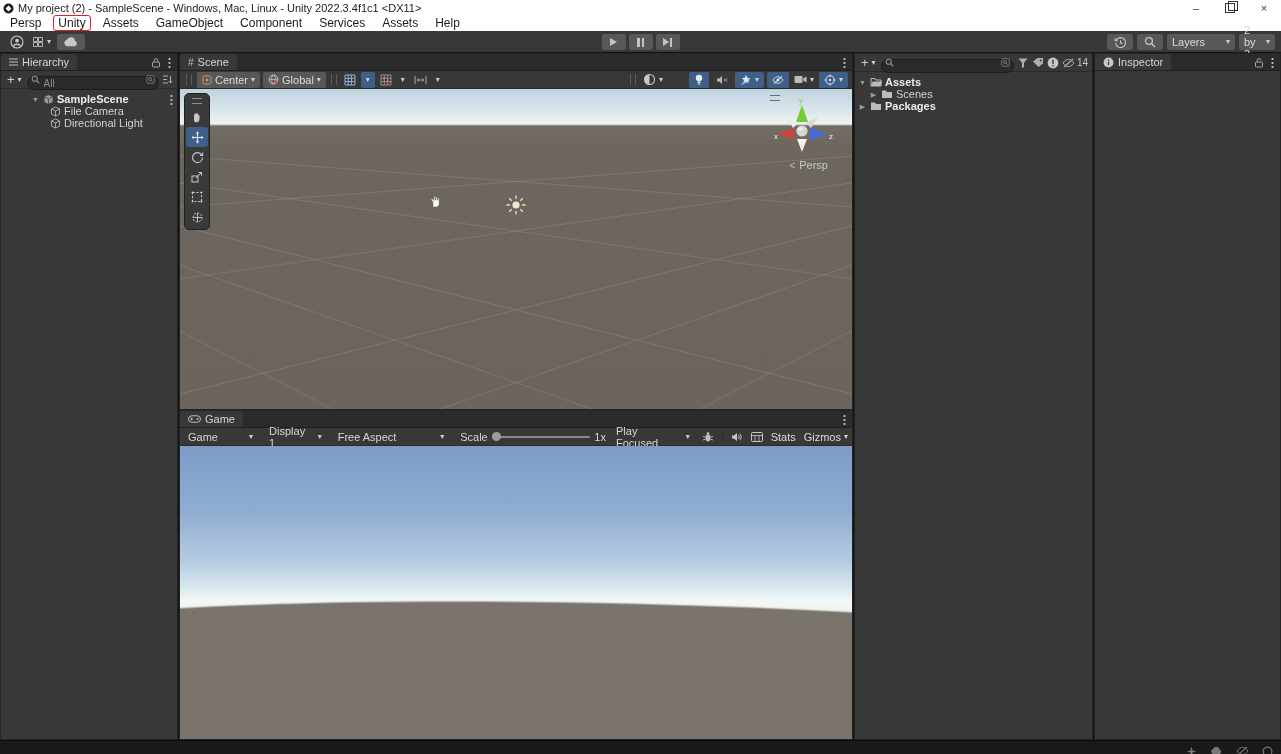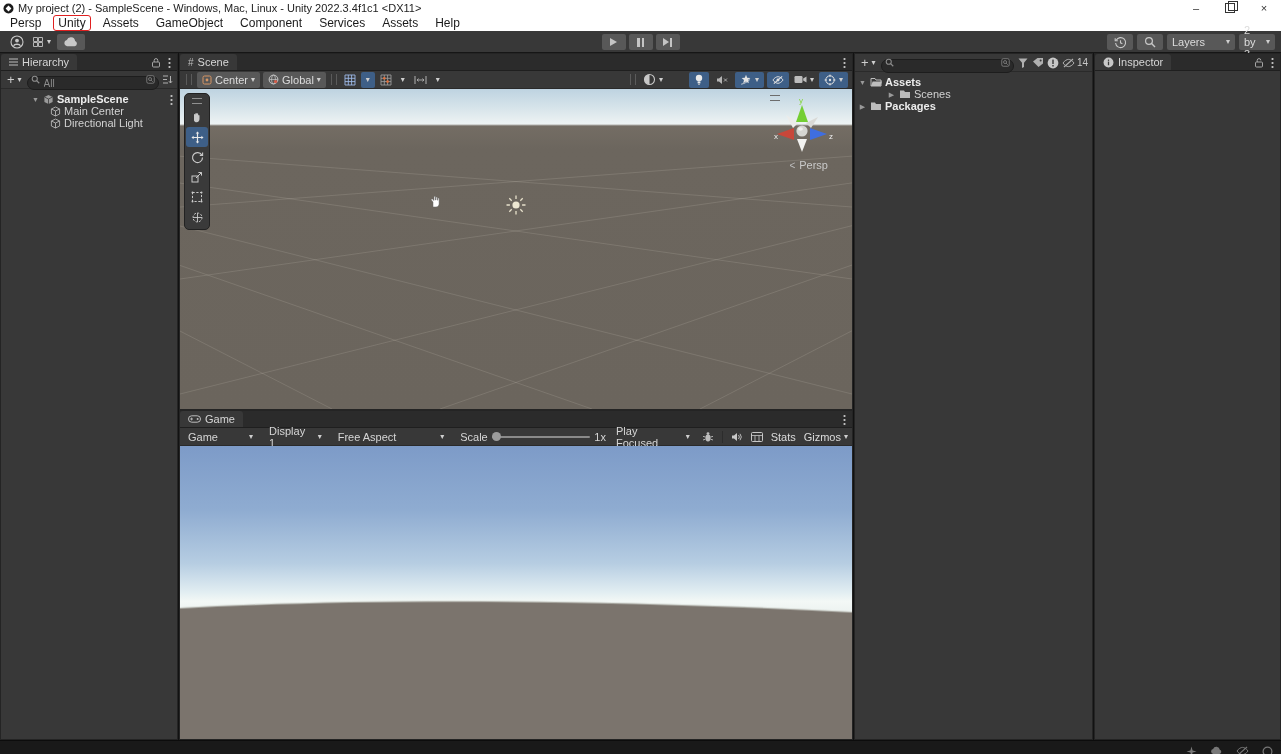--- a/index.html
+++ b/index.html
@@ -237,21 +237,21 @@
               <path d="M1.4 3l4.1 2 4.1-2M5.5 5v5" fill="none" stroke="#3a3a3a" stroke-width=".8"></path>
             </svg>
           <span class="bold">SampleScene</span>
           <span class="kebab rowkebab"></span>
         </div>
         <div class="trow" style="padding-left:49px;">
           <svg width="11" height="11" viewBox="0 0 11 11">
               <path d="M5.5 1 9.6 3v5L5.5 10 1.4 8V3z" fill="none" stroke="#b6b6b6" stroke-width=".9"></path>
               <path d="M1.4 3l4.1 2 4.1-2M5.5 5v5" fill="none" stroke="#b6b6b6" stroke-width=".9"></path>
             </svg>
-          <span>Main Center</span>
+          <span>File Camera</span>
         </div>
         <div class="trow" style="padding-left:49px;">
           <svg width="11" height="11" viewBox="0 0 11 11">
               <path d="M5.5 1 9.6 3v5L5.5 10 1.4 8V3z" fill="none" stroke="#b6b6b6" stroke-width=".9"></path>
               <path d="M1.4 3l4.1 2 4.1-2M5.5 5v5" fill="none" stroke="#b6b6b6" stroke-width=".9"></path>
             </svg>
           <span>Directional Light</span>
         </div>
       </div>
     </div>
@@ -587,21 +587,21 @@
       </div>
       <div class="tree">
         <div class="trow" style="padding-left:3px;">
           <span class="disc">▼</span>
           <svg width="12" height="10" viewBox="0 0 12 10">
               <path d="M1 1.5h4l1 1.5h5V9H1z" fill="none" stroke="#bdbdbd"></path>
               <path d="M1 9l1.6-4.4H12L10.4 9z" fill="#bdbdbd"></path>
             </svg>
           <span class="bold">Assets</span>
         </div>
-        <div class="trow" style="padding-left:32px;">
+        <div class="trow" style="padding-left:14px;">
           <span class="disc">▶</span>
           <svg width="12" height="10" viewBox="0 0 12 10">
               <path d="M1 1.5h4l1 1.5h5V9H1z" fill="#bdbdbd"></path>
             </svg>
           <span>Scenes</span>
         </div>
         <div class="trow" style="padding-left:3px;">
           <span class="disc">▶</span>
           <svg width="12" height="10" viewBox="0 0 12 10">
               <path d="M1 1.5h4l1 1.5h5V9H1z" fill="#bdbdbd"></path>

